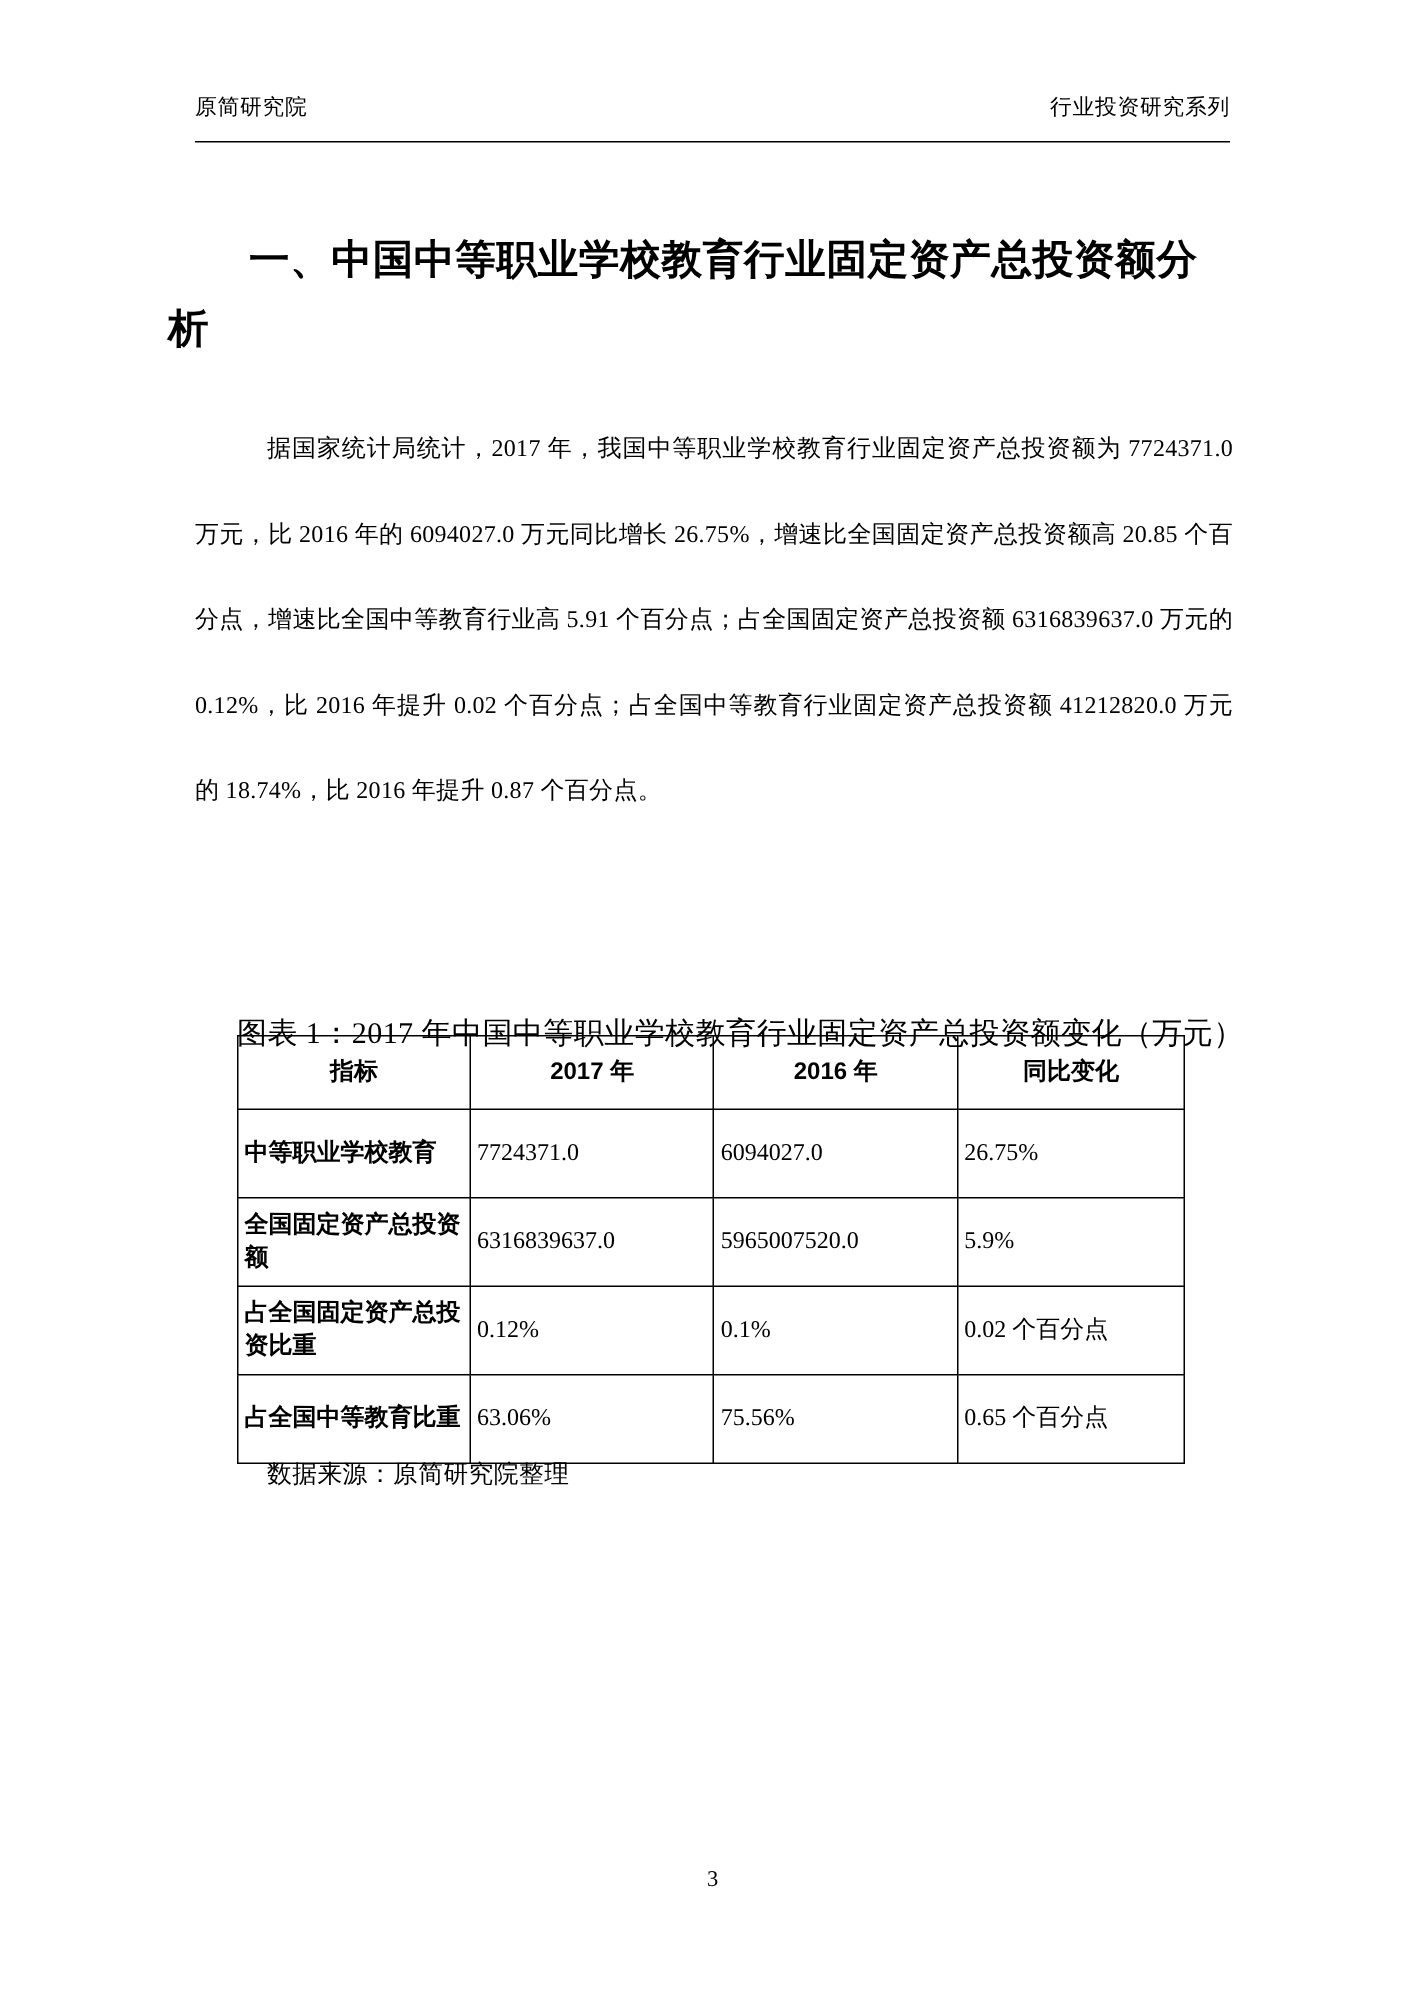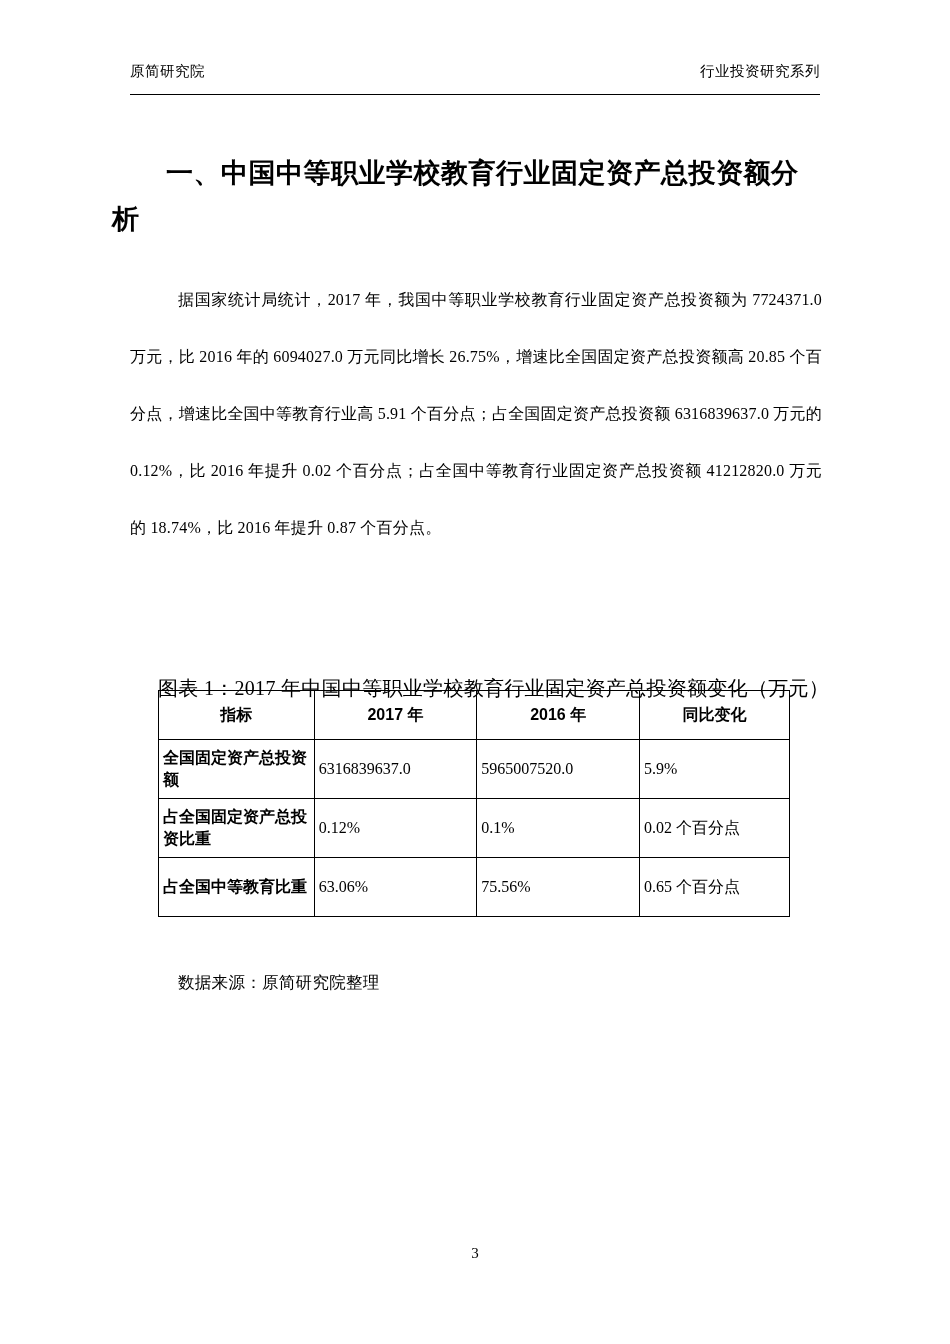--- a/index.html
+++ b/index.html
@@ -151,20 +151,26 @@
     <thead>
       <tr>
         <th>指标</th>
         <th class="col-2">2017 年</th>
         <th class="col-3">2016 年</th>
         <th class="col-4">同比变化</th>
       </tr>
     </thead>
     <tbody>
       <tr>
+        <td>中等职业学校教育</td>
+        <td>7724371.0</td>
+        <td>6094027.0</td>
+        <td>26.75%</td>
+      </tr>
+      <tr>
         <td>全国固定资产总投资额</td>
         <td>6316839637.0</td>
         <td>5965007520.0</td>
         <td>5.9%</td>
       </tr>
       <tr>
         <td>占全国固定资产总投资比重</td>
         <td>0.12%</td>
         <td>0.1%</td>
         <td>0.02 个百分点</td>

